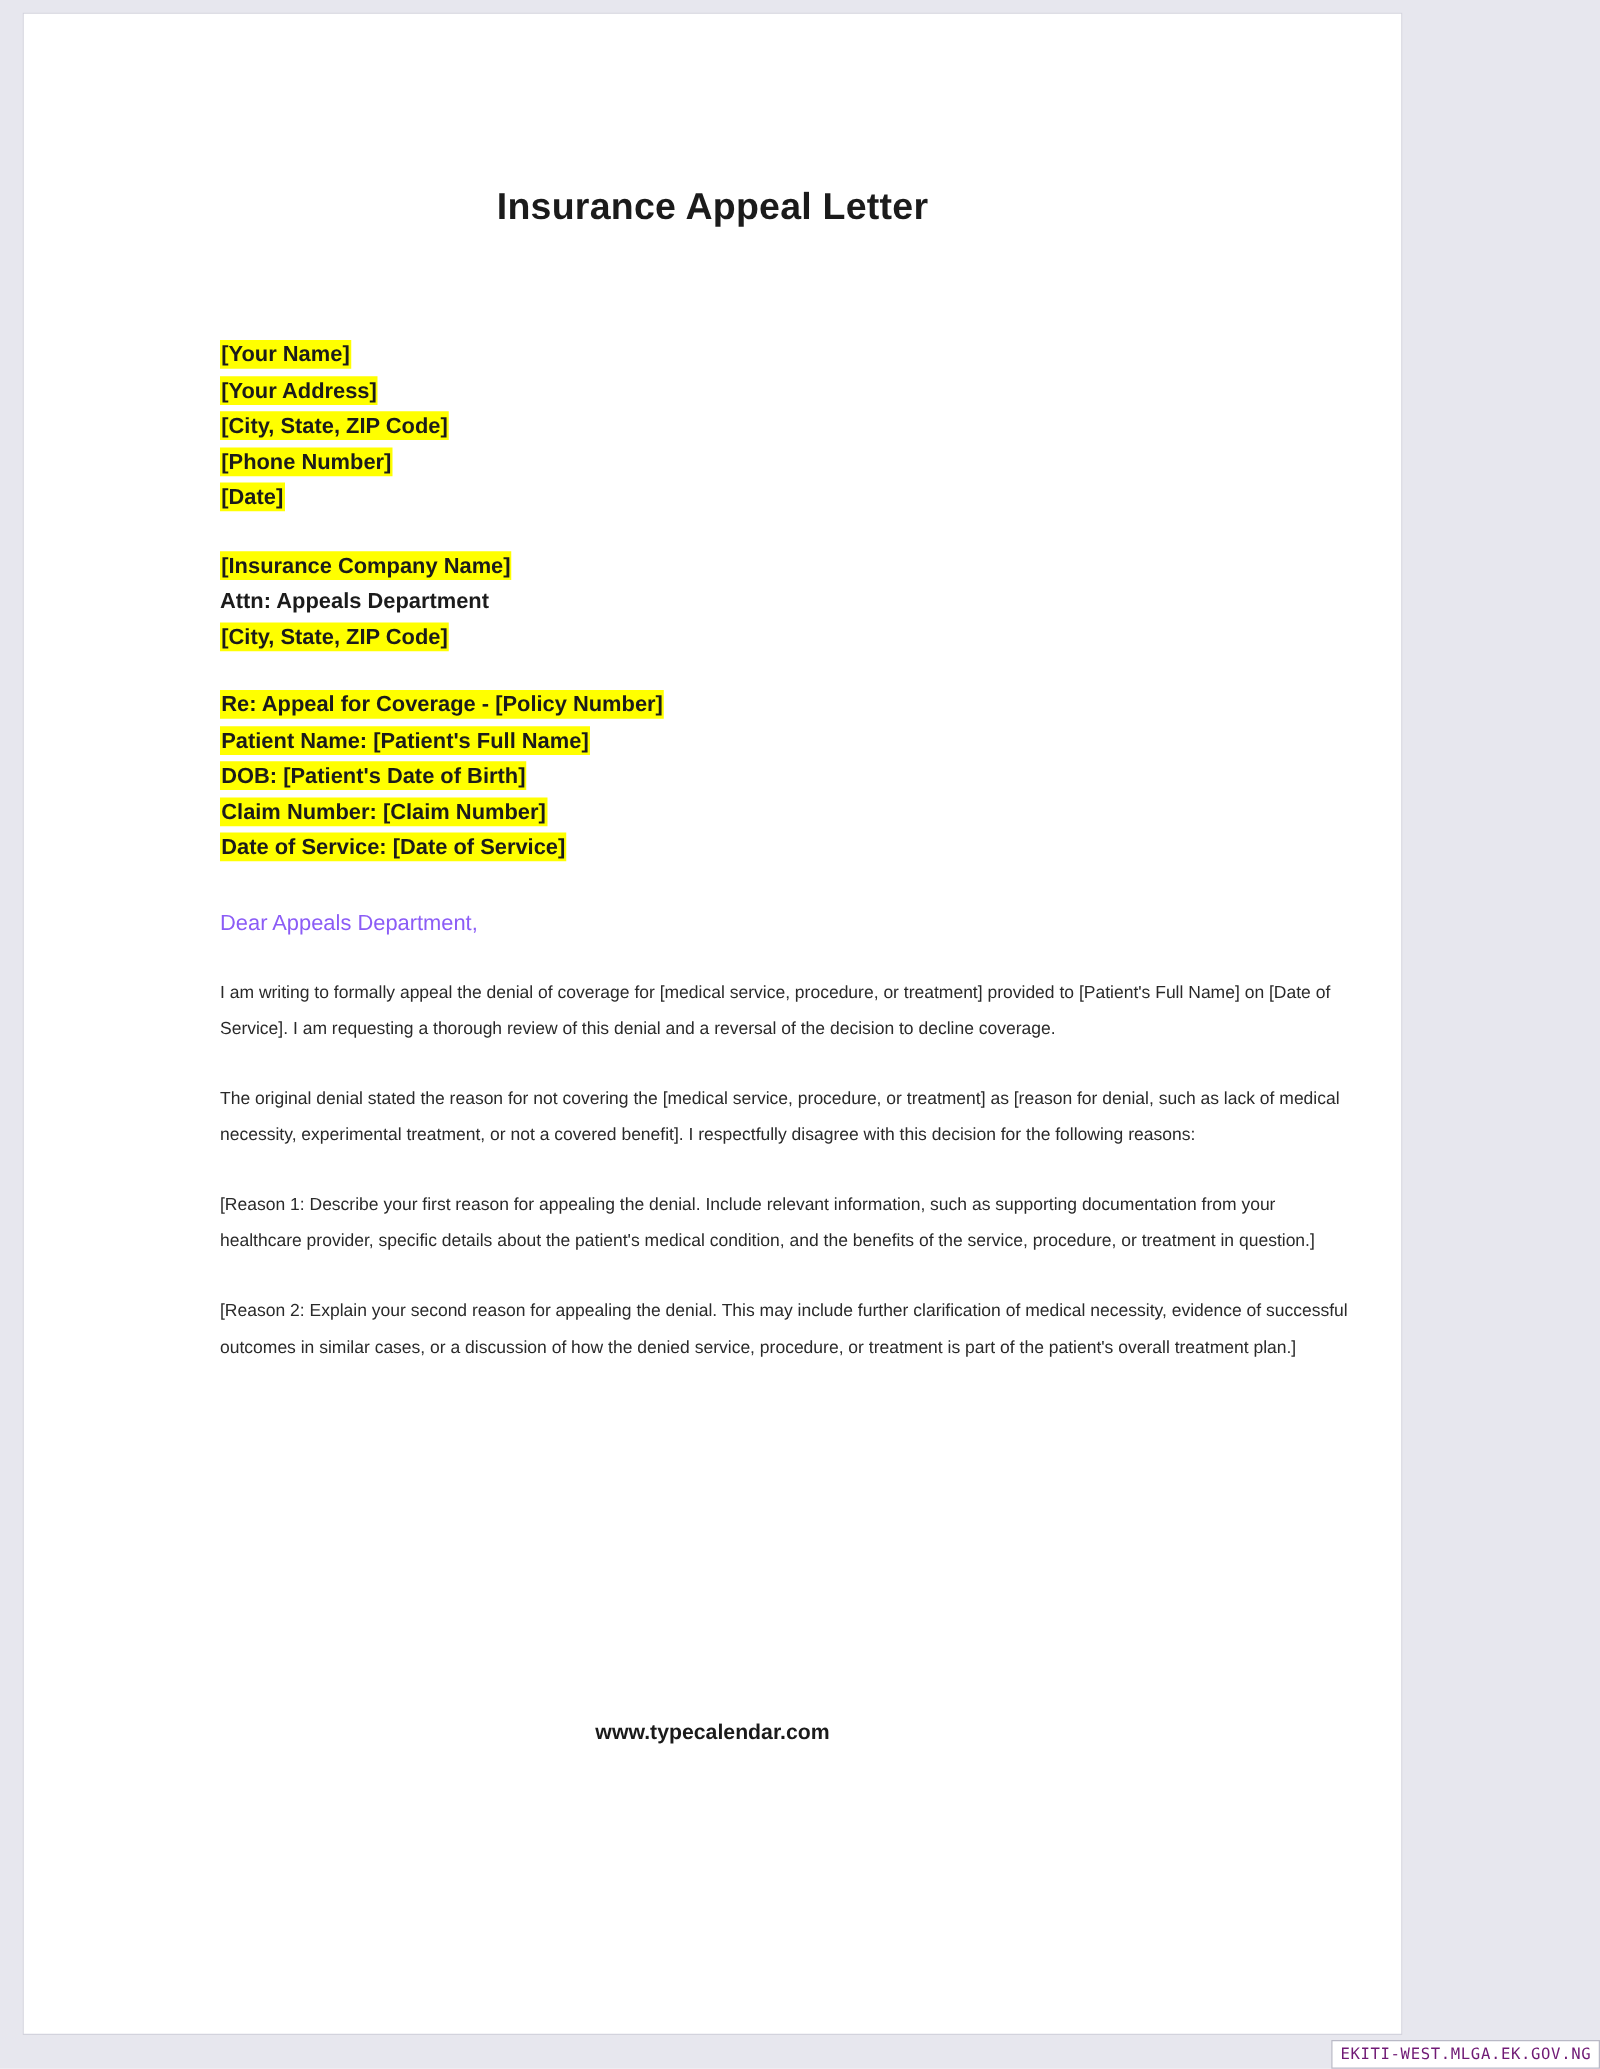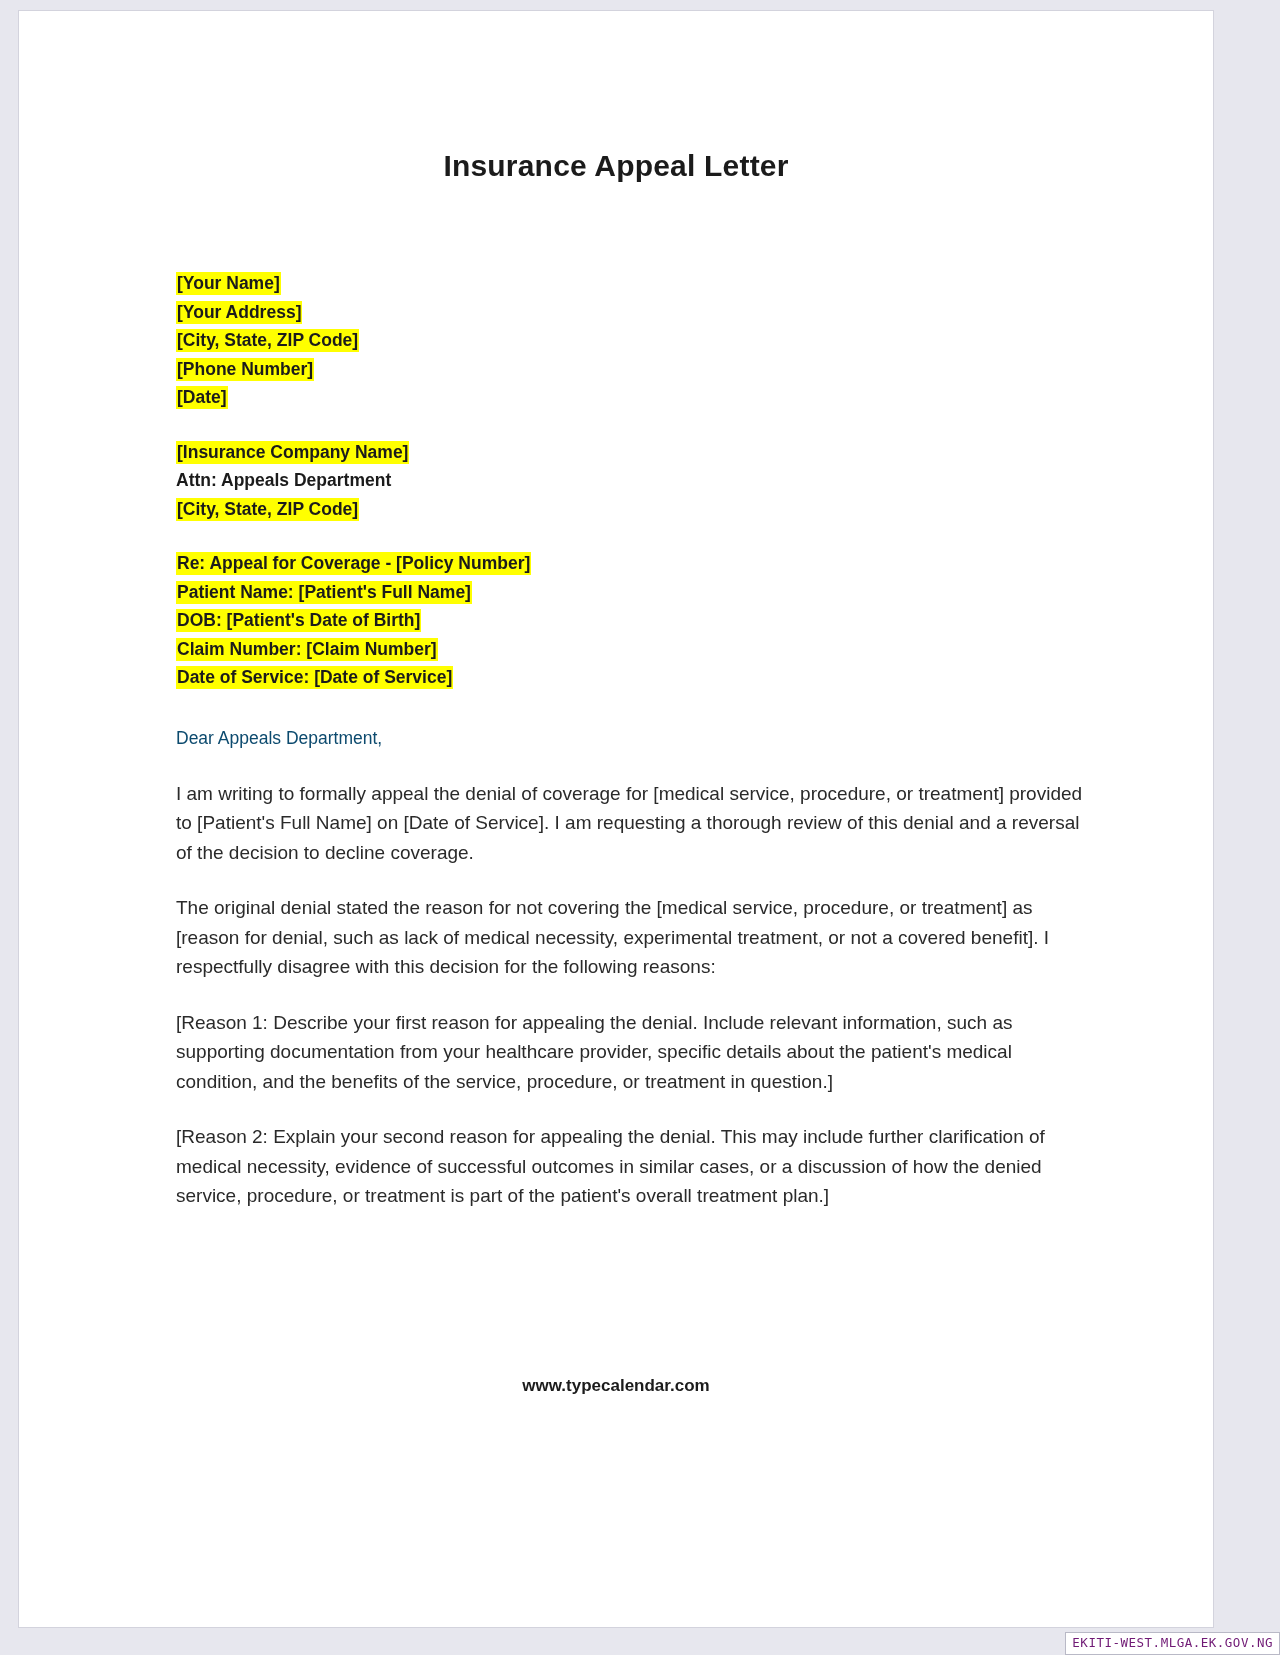--- a/index.html
+++ b/index.html
@@ -11,21 +11,21 @@
     height: 1655px;
     background: #e7e7ee;
     font-family: "Liberation Sans", sans-serif;
     position: relative;
     overflow: hidden;
   }
   .page {
     position: absolute;
     left: 18px;
     top: 10px;
-    width: 1196px;
+    width: 1104px;
     height: 1618px;
     background: #ffffff;
     border: 1px solid #d3d3dd;
     box-sizing: border-box;
   }
   .doc-title {
     margin: 0;
     padding: 0;
     position: absolute;
     left: 0;
@@ -56,26 +56,26 @@
   .line.bold {
     font-weight: bold;
   }
   .hl {
     background: #ffff00;
     padding: 1px 1px 2px 1px;
   }
   .salutation {
     font-size: 17.5px;
     line-height: 29px;
-    color: #0c4a6e;
+    color: #8b5cf6;
     margin-top: 32px;
     margin-bottom: 26px;
   }
   .para {
-    font-size: 19px;
+    font-size: 14px;
     line-height: 29.5px;
     color: #2a2a2a;
     margin: 0 0 26px 0;
     width: 910px;
   }
   .footer-url {
     position: absolute;
     left: 0;
     right: 0;
     top: 1365px;

